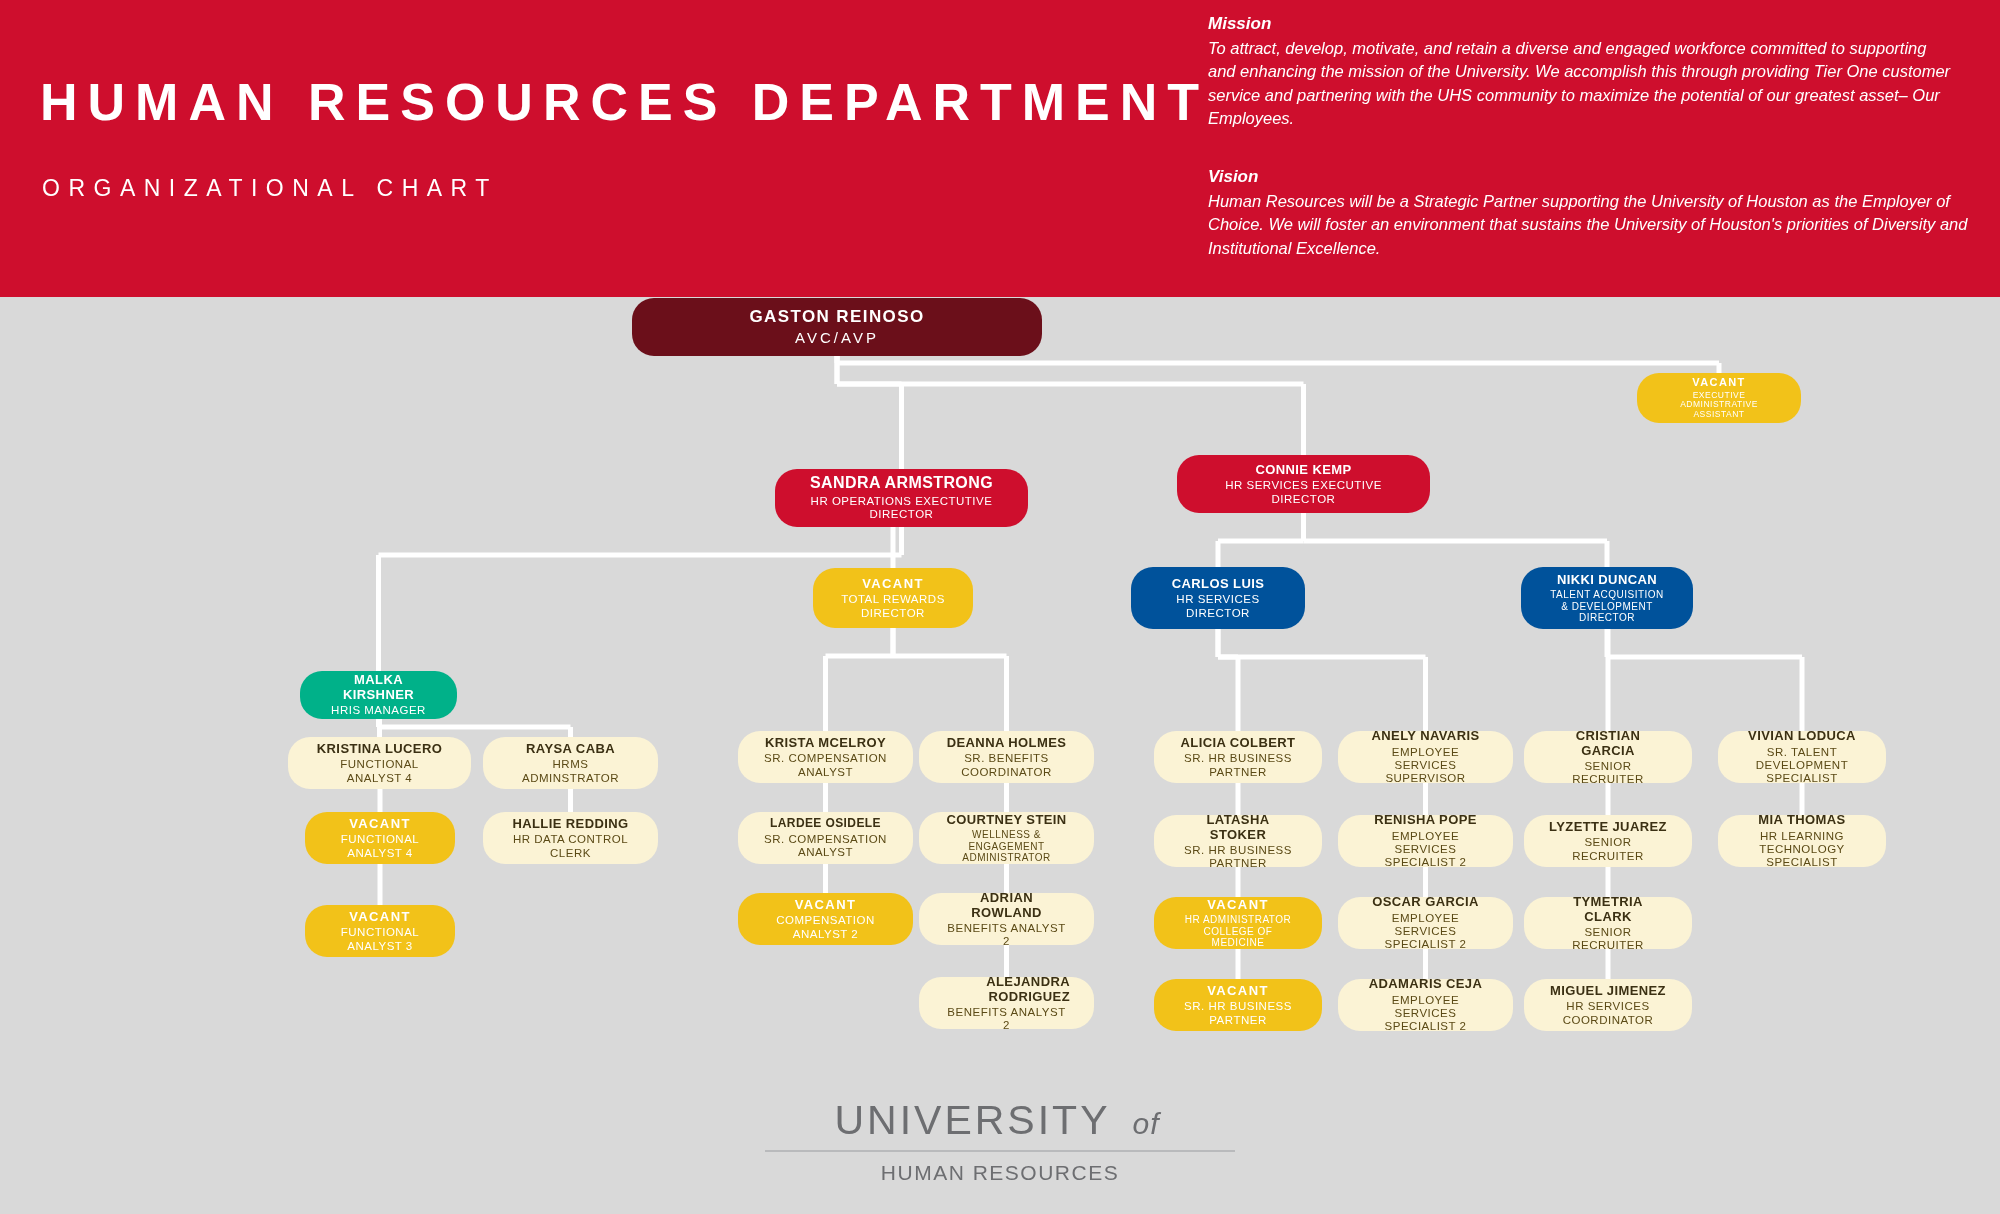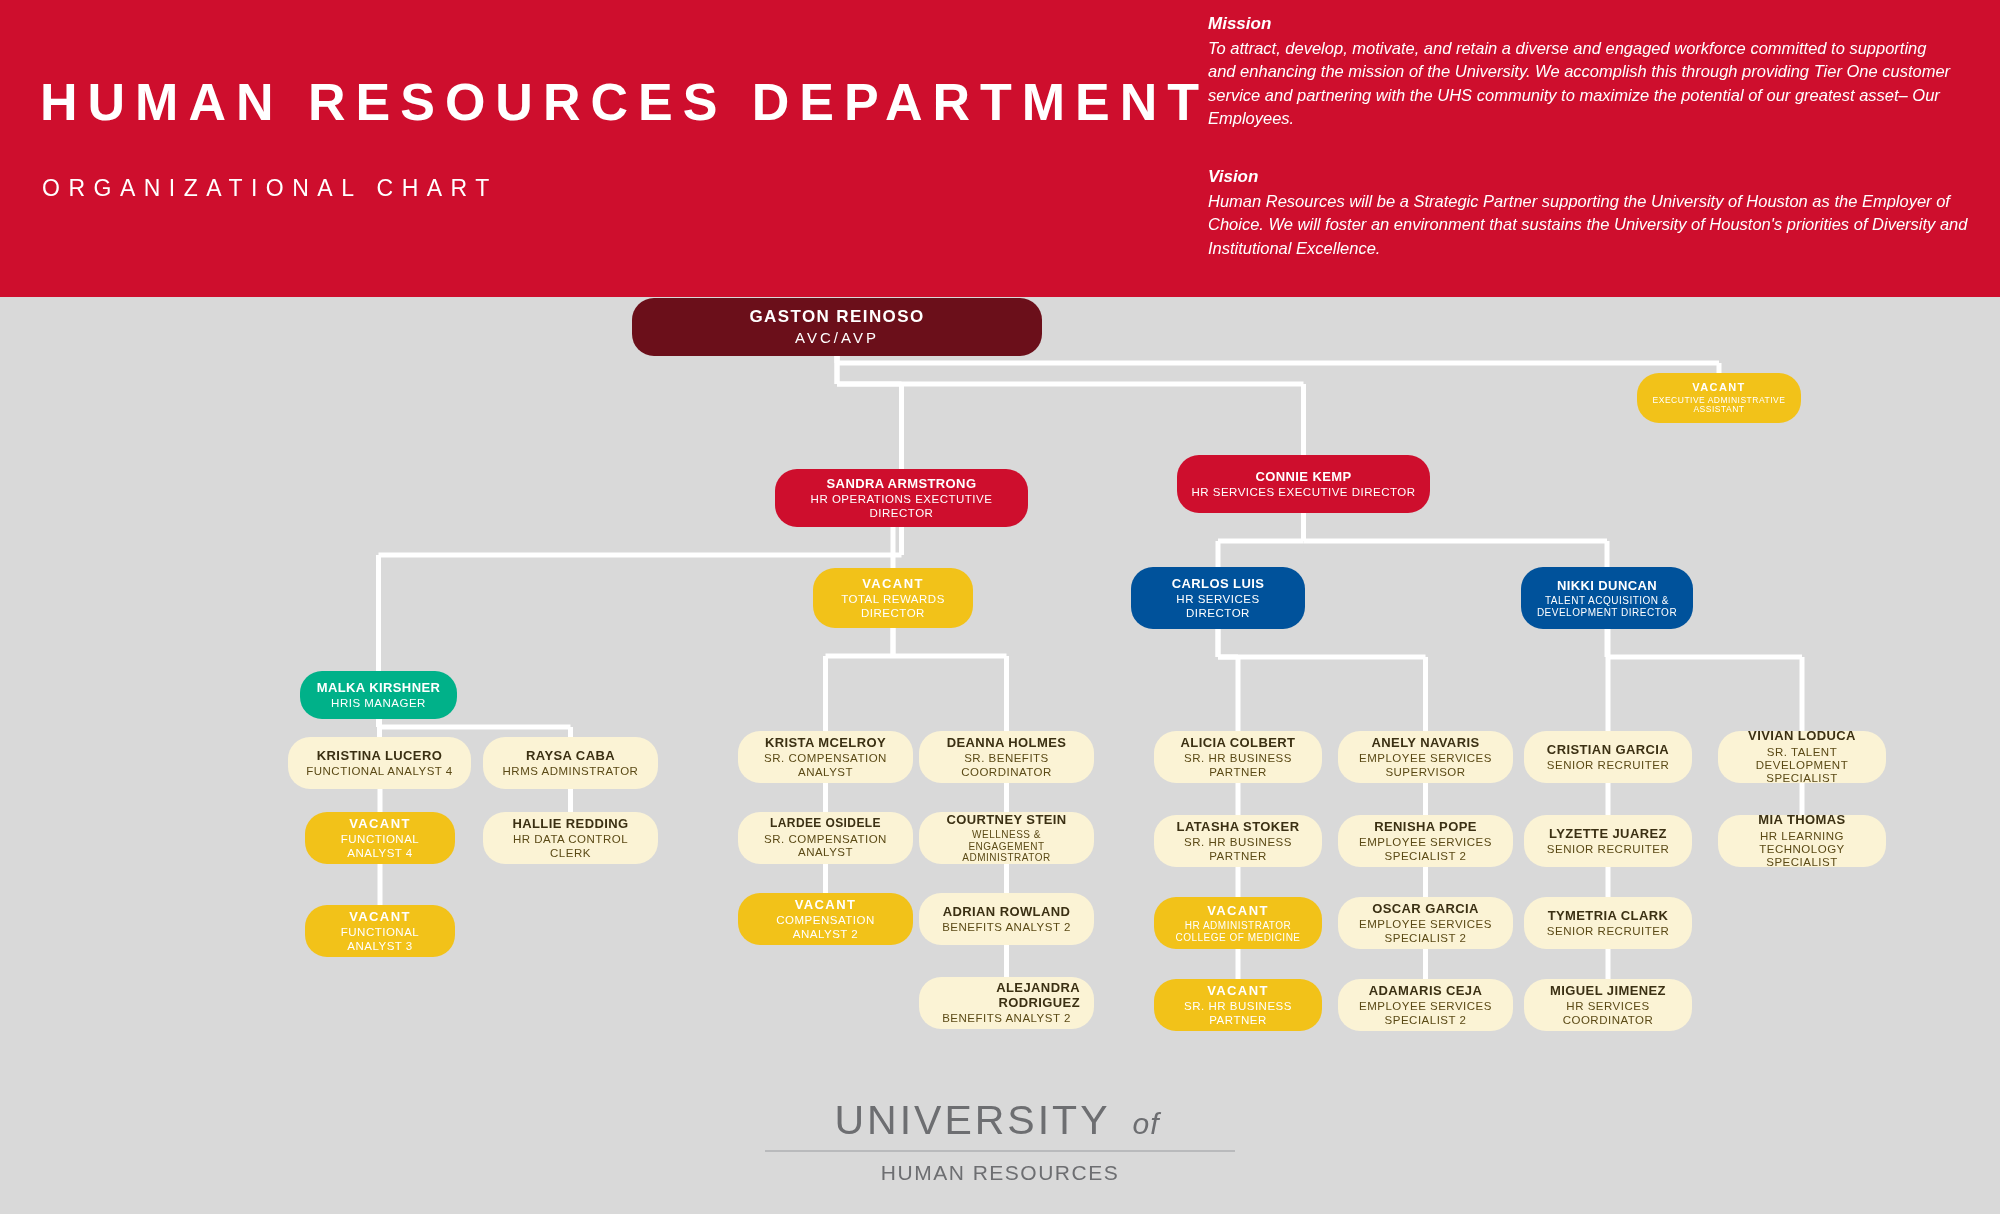--- a/index.html
+++ b/index.html
@@ -39,21 +39,21 @@
   
   #chart{position:absolute;left:0;top:297px;width:2000px;height:780px;}
   #lines{position:absolute;left:0;top:0;width:2000px;height:780px;}
 
   .node{
     position:absolute;
     box-sizing:border-box;
     border-radius:22px;
     display:flex;flex-direction:column;align-items:center;justify-content:center;
     text-align:center;
-    padding:4px 14px;
+    padding:4px 24px;
     line-height:1.16;
   }
   .node .nm{font-weight:bold;display:block;}
   .node .tt{display:block;}
 
   
   .maroon{background:#6b0f1a;color:#ffffff;}
   .red{background:#ce0e2d;color:#ffffff;}
   .blue{background:#00529b;color:#ffffff;}
   .gold{background:#f2c219;color:#ffffff;}
@@ -158,21 +158,21 @@
   <div id="nodes">
       <div class="node maroon" style="left: 632px; top: 1px; width: 410px; height: 58px;">
         <span class="nm" style="font-size: 17px; letter-spacing: 1.4px;">GASTON REINOSO</span>
         <span class="tt" style="font-size: 15px; letter-spacing: 3px; margin-top: 2px;">AVC/AVP</span>
       </div>
       <div class="node gold" style="left: 1637px; top: 76px; width: 164px; height: 50px;">
         <span class="nm" style="font-size: 11px; letter-spacing: 1.4px;">VACANT</span>
         <span class="tt" style="font-size: 8.5px; letter-spacing: 0.5px; margin-top: 2px;">EXECUTIVE ADMINISTRATIVE ASSISTANT</span>
       </div>
       <div class="node red" style="left: 775px; top: 172px; width: 253px; height: 58px;">
-        <span class="nm" style="font-size: 13px; letter-spacing: 0.4px;">SANDRA ARMSTRONG</span>
+        <span class="nm" style="font-size: 16px; letter-spacing: 0.4px;">SANDRA ARMSTRONG</span>
         <span class="tt" style="font-size: 11.5px; letter-spacing: 0.5px; margin-top: 2px;">HR OPERATIONS EXECTUTIVE DIRECTOR</span>
       </div>
       <div class="node red" style="left: 1177px; top: 158px; width: 253px; height: 58px;">
         <span class="nm" style="font-size: 13px; letter-spacing: 0.4px;">CONNIE KEMP</span>
         <span class="tt" style="font-size: 11.5px; letter-spacing: 0.5px; margin-top: 2px; text-align: center;">HR SERVICES EXECUTIVE DIRECTOR</span>
       </div>
       <div class="node gold" style="left: 813px; top: 271px; width: 160px; height: 60px;">
         <span class="nm" style="font-size: 13px; letter-spacing: 1.4px;">VACANT</span>
         <span class="tt" style="font-size: 11.5px; letter-spacing: 0.5px; margin-top: 2px;">TOTAL REWARDS DIRECTOR</span>
       </div>

